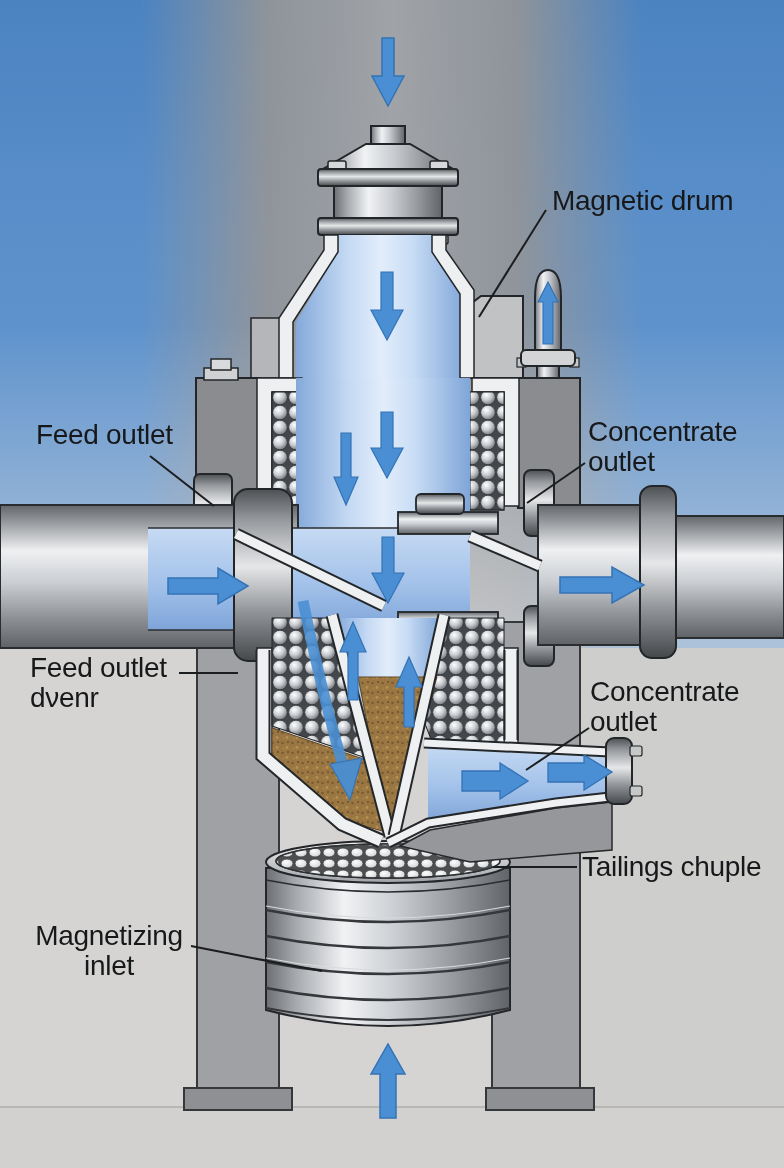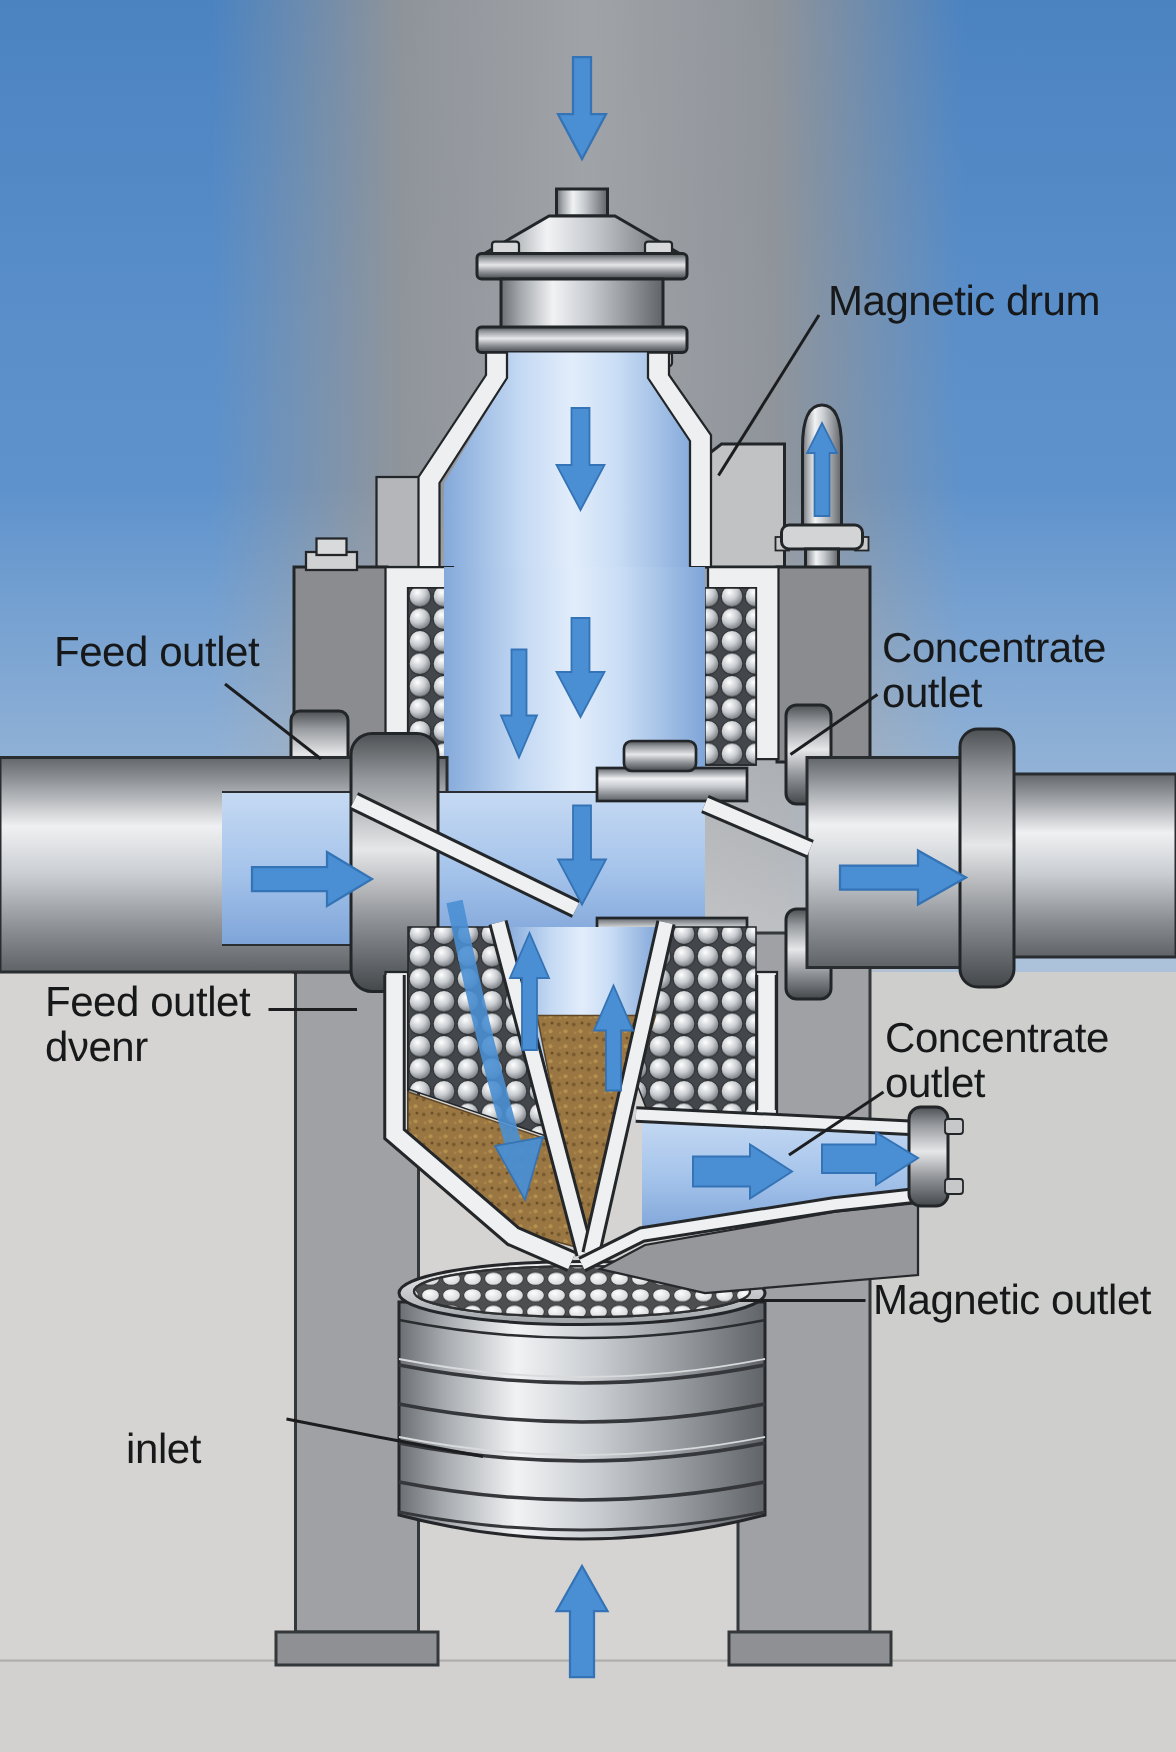--- a/index.html
+++ b/index.html
@@ -273,19 +273,19 @@
   </div>
   <div class="lbl" style="left:30px;top:653px;">
     <span>Feed outlet</span><br>
     <span>dνenr</span>
   </div>
   <div class="lbl" style="left:590px;top:677px;">
     <span>Concentrate</span><br>
     <span>outlet</span>
   </div>
   <div class="lbl" style="left:582px;top:852px;">
-    <span>Magnetic outlet</span>
+    <span>Tailings chuple</span>
   </div>
   <div class="lbl lbl-center" style="left:33px;top:921px;width:152px;">
-    <br>
+    <span>Magnetizing</span><br>
     <span>inlet</span>
   </div>
 </div>
 
 </body></html>

